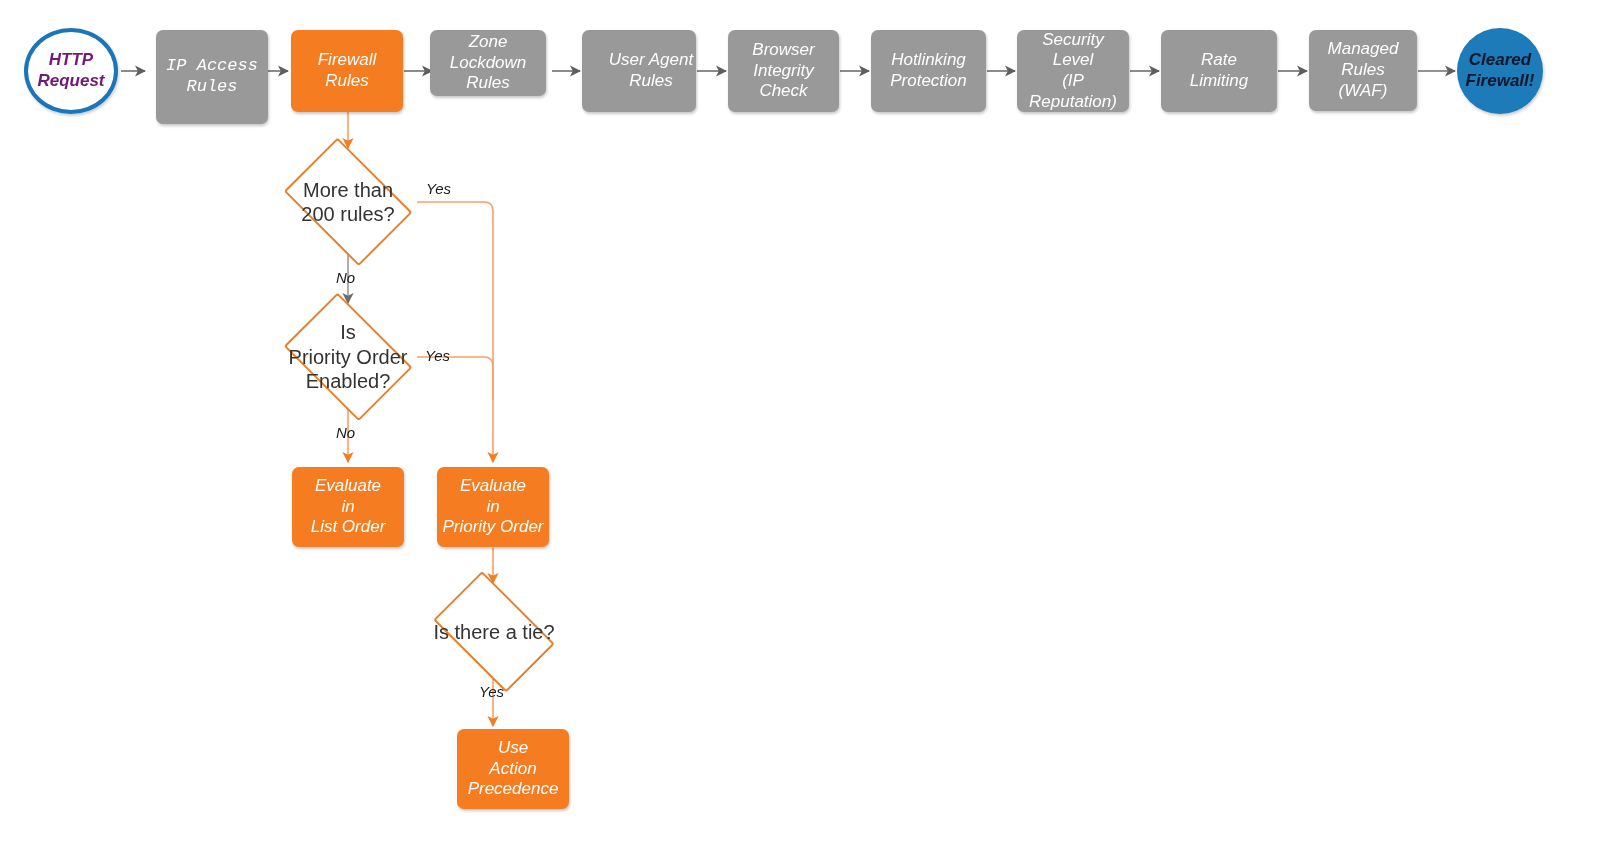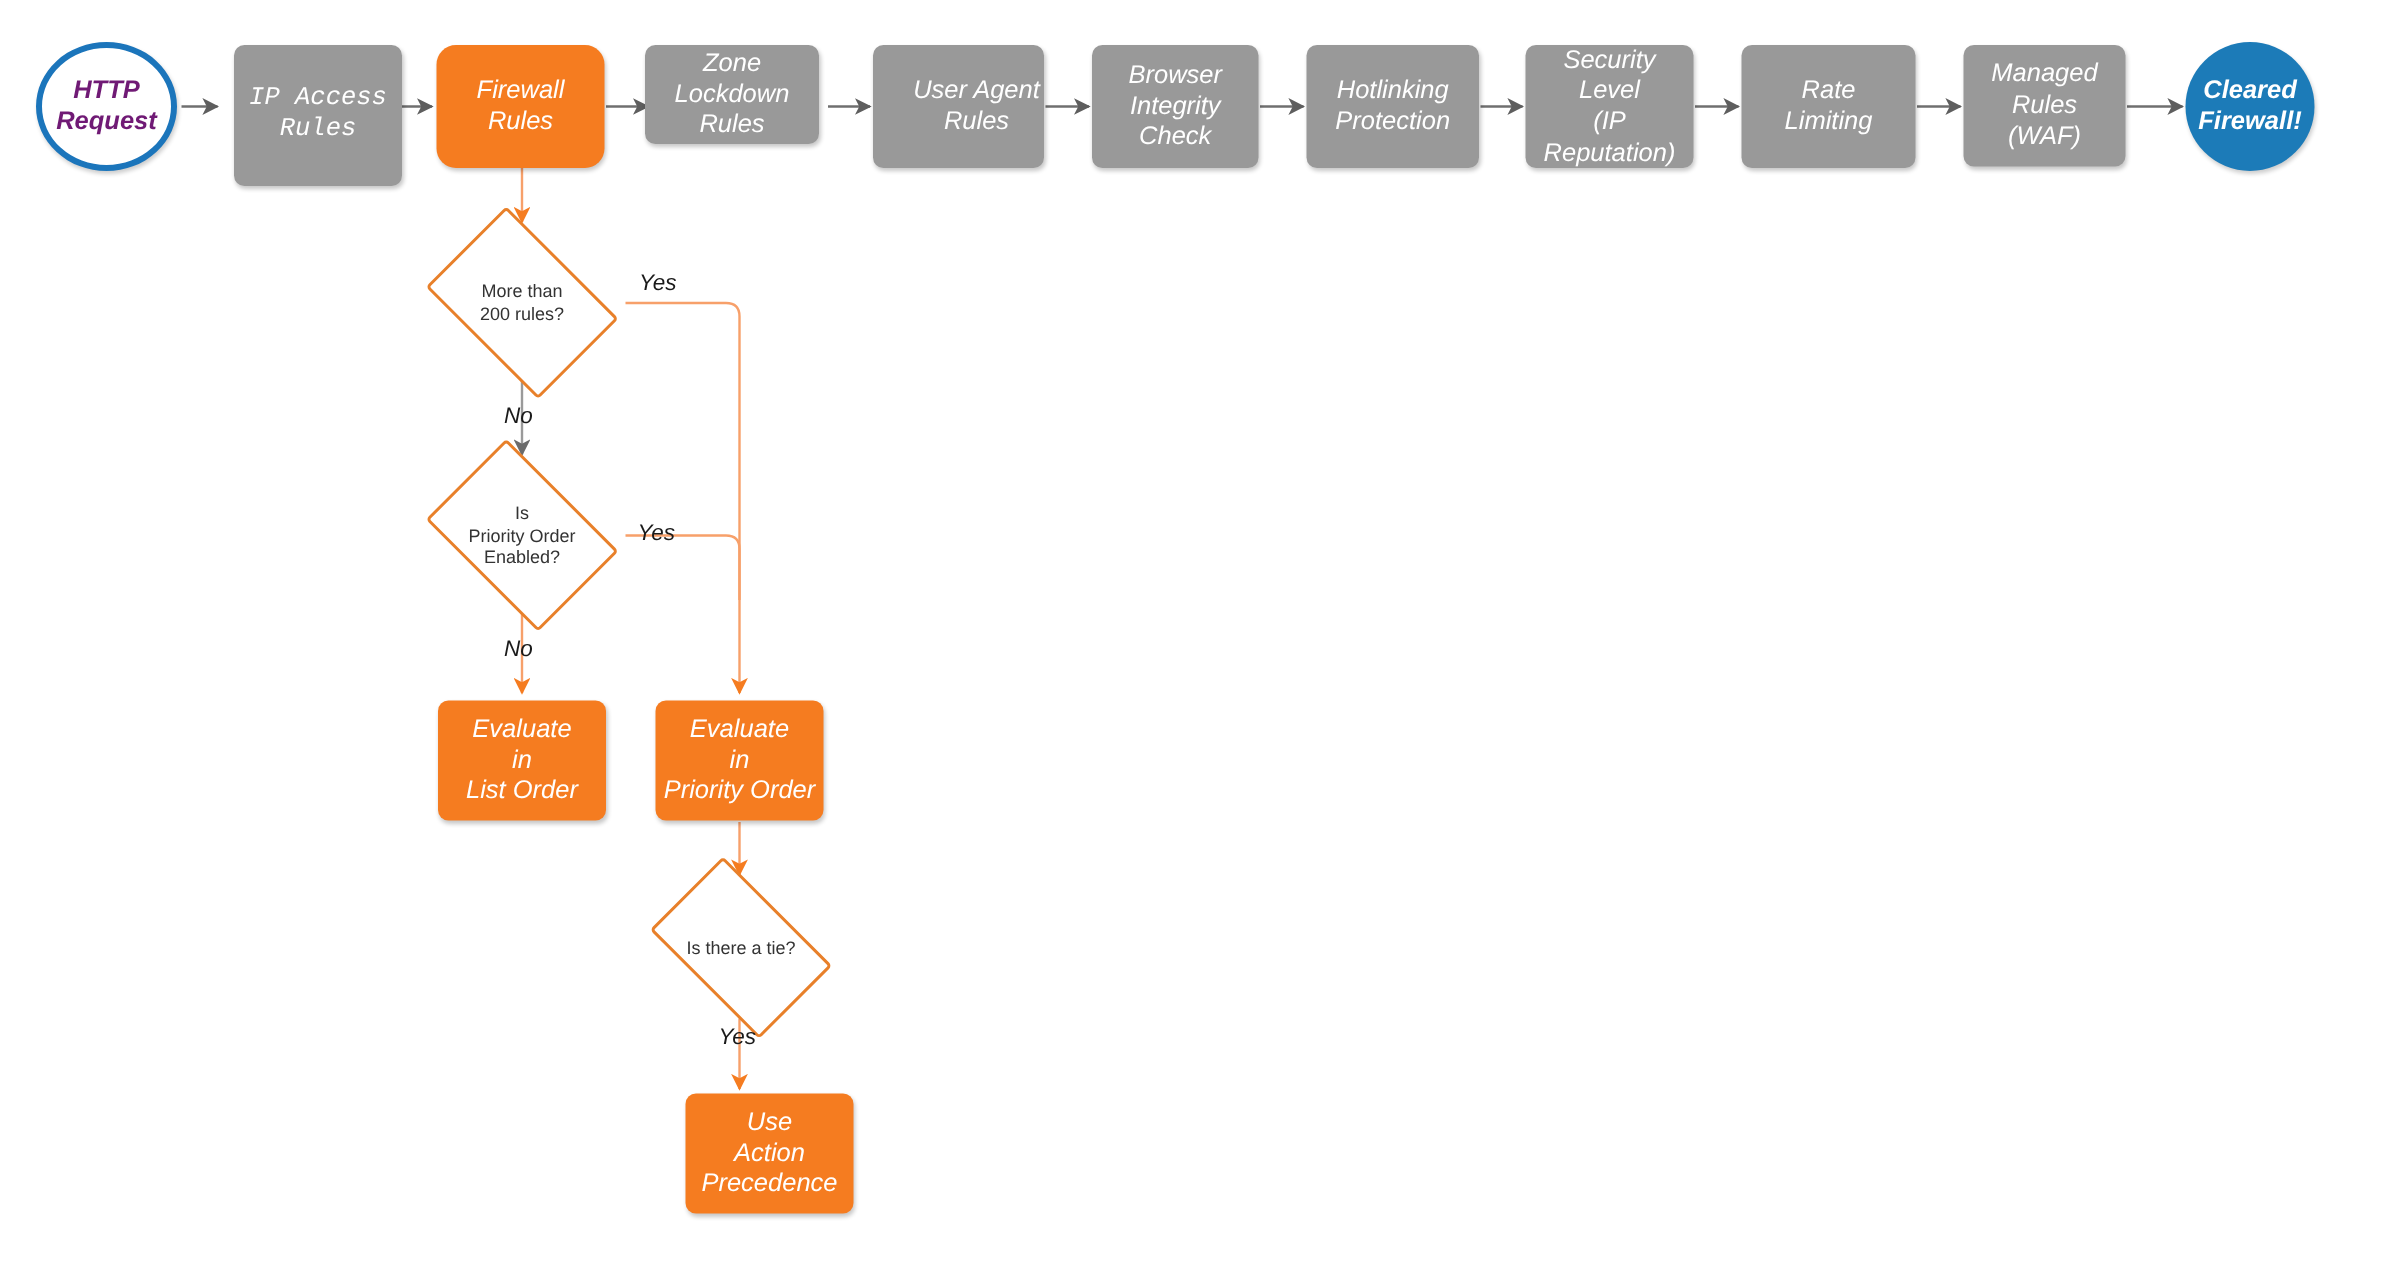--- a/index.html
+++ b/index.html
@@ -59,21 +59,21 @@
     box-shadow: 1px 2px 3px rgba(0,0,0,0.20);
   }
   .terminator.start {
     background: #ffffff;
     border: 4px solid #1B75BB;
     color: #701a75;
   }
   .terminator.end {
     background: #1C7BB8;
     border: none;
-    color: #ffffff;
+    color: #0f172a;
   }
 
   
   .decision {
     background: transparent;
   }
   .decision .dia-shape {
     position: absolute;
     left: 50%;
     top: 50%;
@@ -82,21 +82,21 @@
     transform: translate(-50%, -50%) rotate(45deg);
     border: 2px solid #E8802A;
     background: #ffffff;
     border-radius: 3px;
     box-sizing: border-box;
   }
   .decision .dia-text {
     position: relative;
     z-index: 2;
     color: #333333;
-    font-size: 12px;
+    font-size: 20px;
     font-style: normal;
     line-height: 1.22;
     white-space: pre-line;
     text-align: center;
   }
 
   
   .edge-label {
     position: absolute;
     font-size: 15px;
@@ -151,21 +151,21 @@
 
     <path d="M 493 679 L 493 726" stroke="#F7A06A" stroke-width="1.6" fill="none" marker-end="url(#arrow-orange)"></path>
   </svg>
 
   <div class="node terminator start" style="left:24px; top:28px; width:94px; height:86px;">HTTP
 Request</div>
 
   <div class="node process gray" style="left:156px; top:30px; width:112px; height:94px;font-family:Liberation Mono, monospace;">IP Access
 Rules</div>
 
-  <div class="node process orange" style="left:291px; top:30px; width:112px; height:82px;border-radius:13px;">Firewall
+  <div class="node process orange" style="left:291px; top:30px; width:112px; height:82px;">Firewall
 Rules</div>
 
   <div class="node process gray" style="left:430px; top:30px; width:116px; height:66px;">Zone
 Lockdown
 Rules</div>
 
   <div class="node process gray" style="left:582px; top:30px; width:114px; height:82px;padding-left:24px;">User Agent
 Rules</div>
 
   <div class="node process gray" style="left:728px; top:30px; width:111px; height:82px;text-align:center;">Browser

